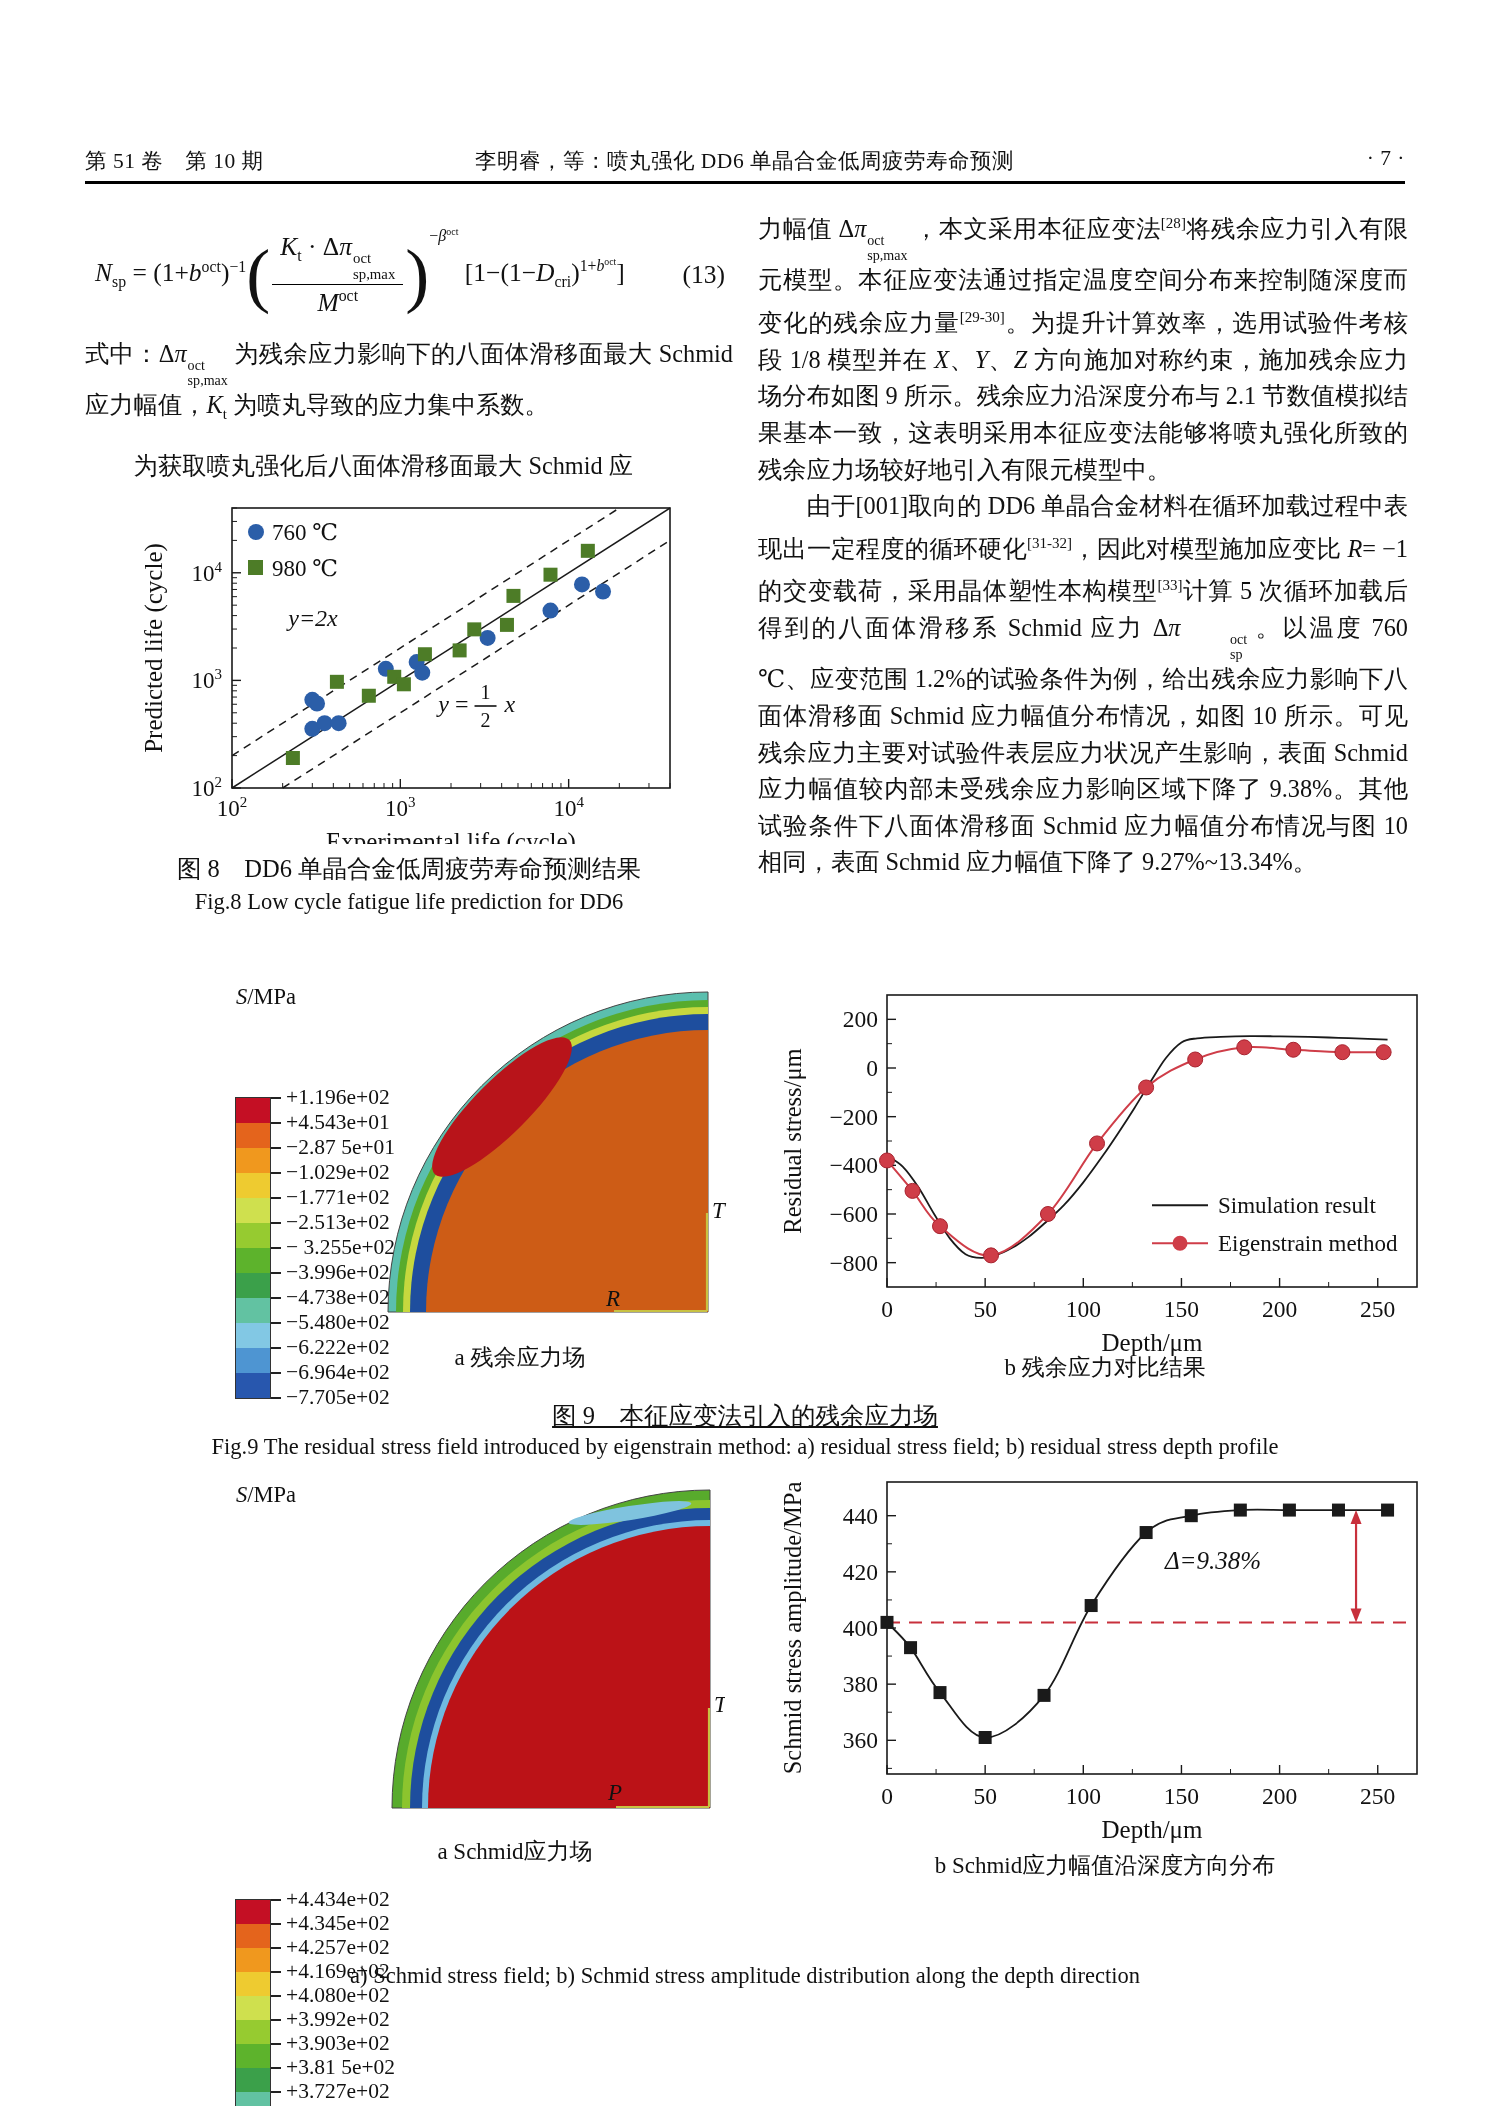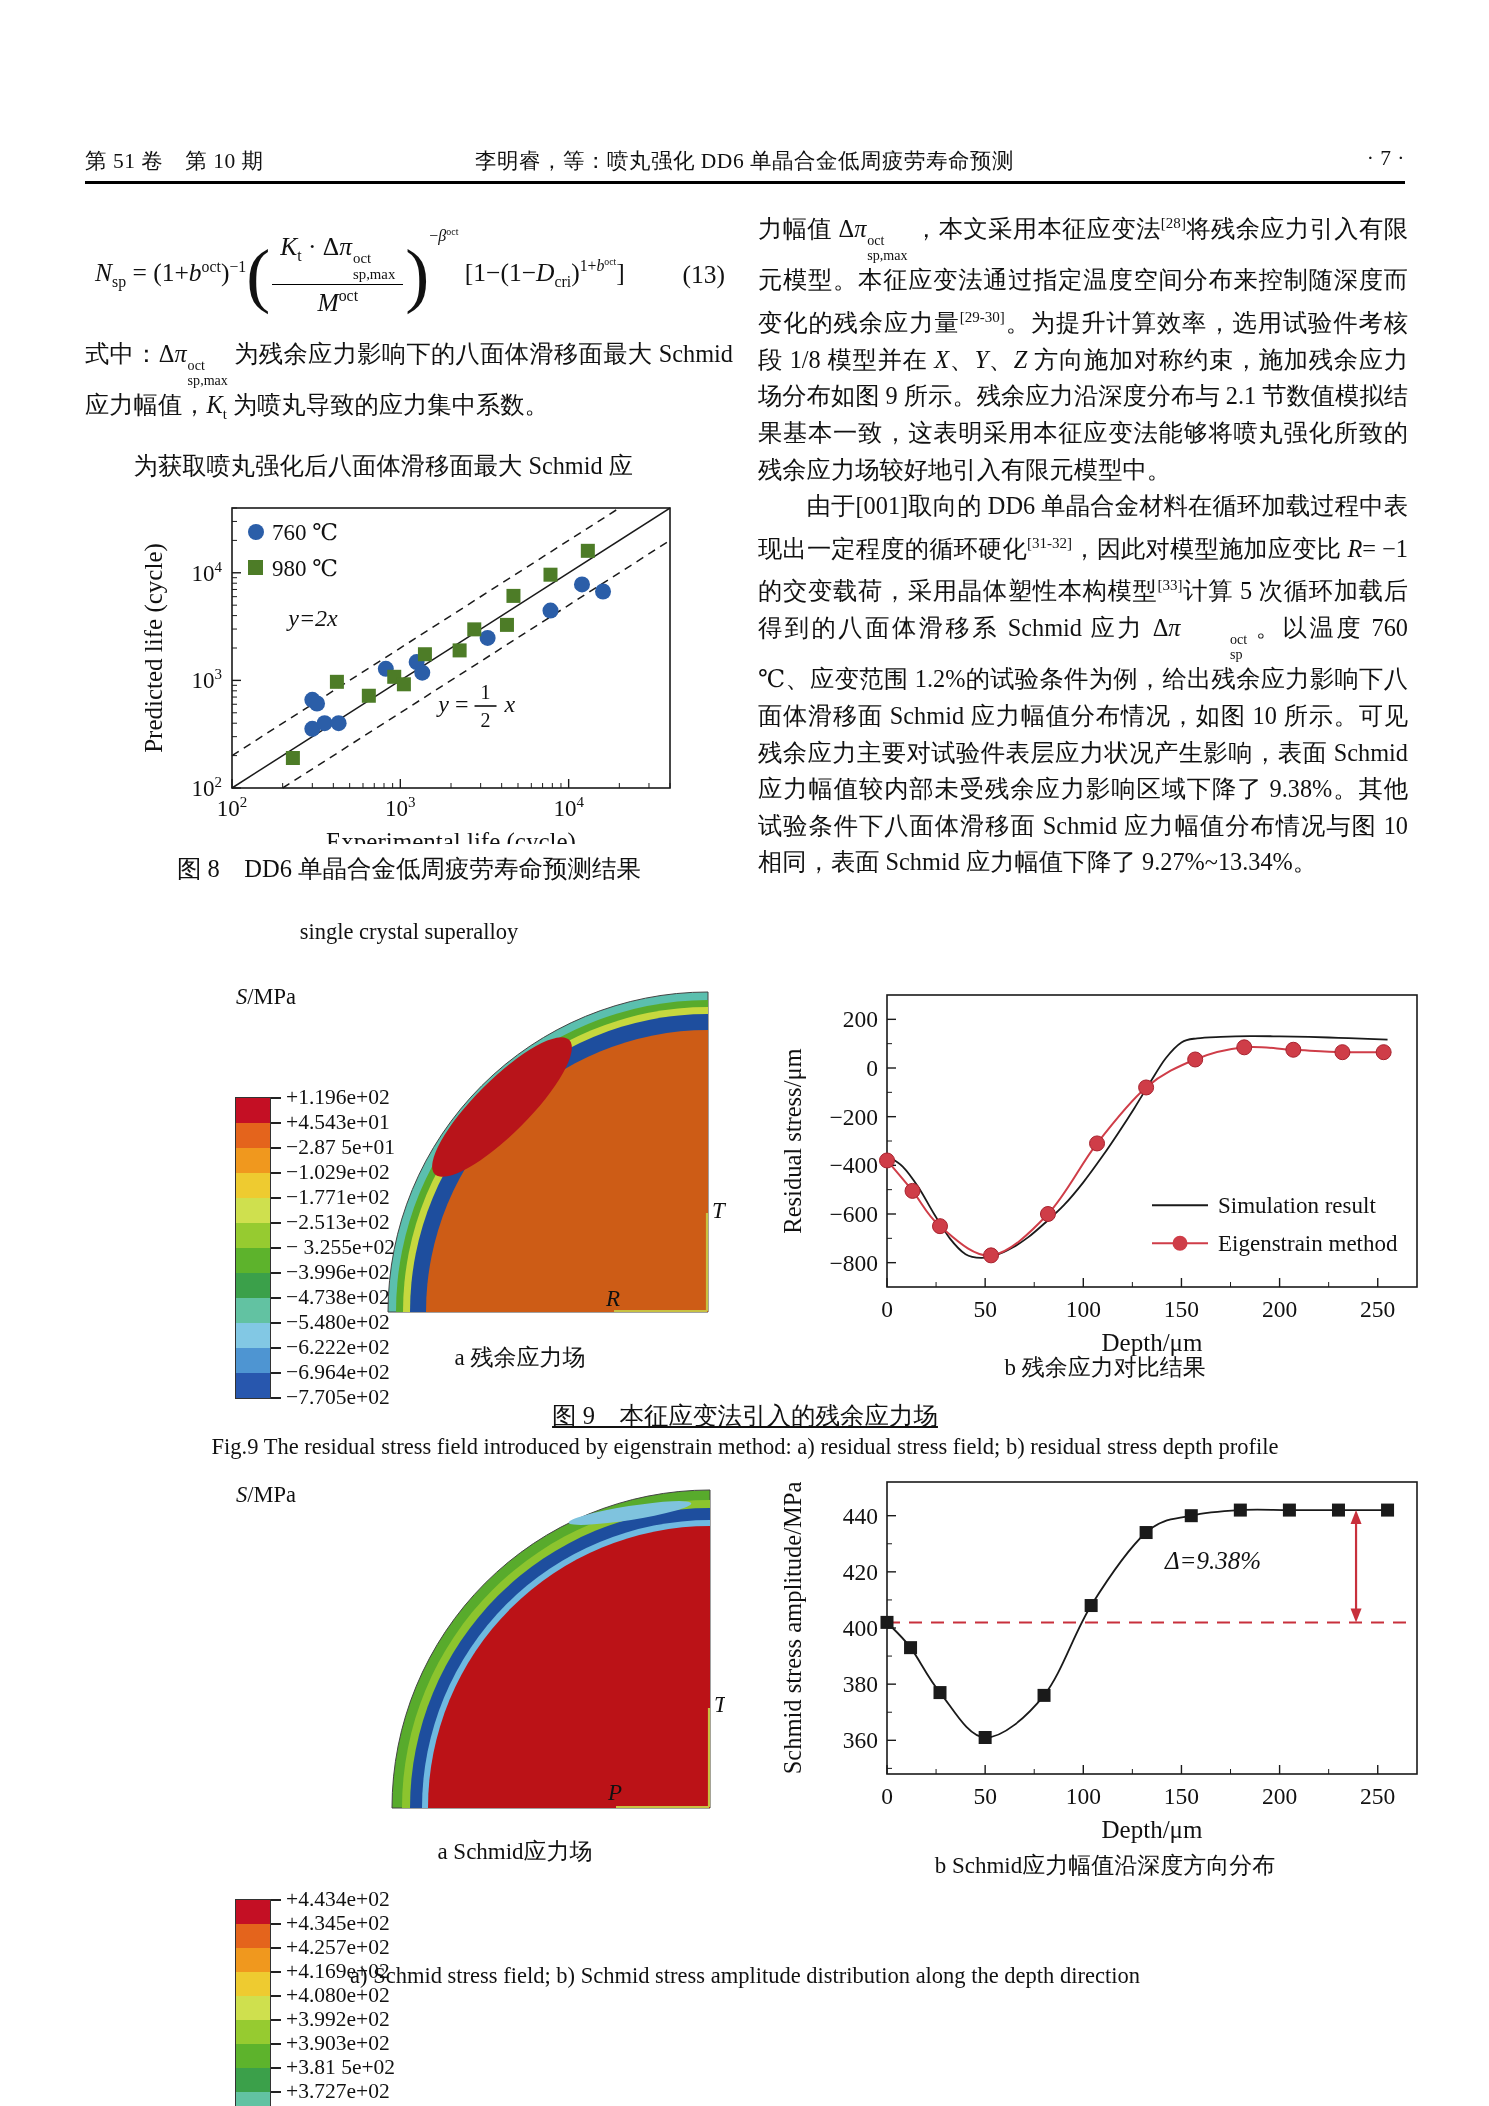--- a/index.html
+++ b/index.html
@@ -144,21 +144,21 @@
         <text x="173.03" y="133.6" font-size="24" text-anchor="middle" fill="#111" font-style="italic">y=2x</text>
         <text x="328.52" y="220" font-size="24" text-anchor="end"><tspan font-style="italic">y</tspan> = </text>
         <text x="345.52" y="207" font-size="20" text-anchor="middle" fill="#111">1</text>
         <line x1="334.52" y1="214" x2="356.52" y2="214" stroke="#111" stroke-width="1.6"></line>
         <text x="345.52" y="235" font-size="20" text-anchor="middle" fill="#111">2</text>
         <text x="364.52" y="220" font-size="24" text-anchor="start" fill="#111" font-style="italic">x</text>
         <text x="311" y="358" font-size="25" text-anchor="middle" fill="#111">Experimental life (cycle)</text>
         <text x="0" y="0" font-size="25" text-anchor="middle" fill="#111" transform="translate(22 156) rotate(-90)">Predicted life (cycle)</text>
       </svg></div>
   <div class="abs ctr cap-zh" style="left:85px;top:852px;width:648px;">图 8　DD6 单晶合金低周疲劳寿命预测结果</div>
-  <div class="abs ctr cap-en" style="left:85px;top:919px;width:648px;">single crystal superalloy</div>
+  <div class="abs ctr cap-en" style="left:85px;top:889px;width:648px;">Fig.8 Low cycle fatigue life prediction for DD6</div>
 
   <div class="abs" style="left:758px;top:205px;width:650px;">
     <p class="body"><span>力幅值 Δ</span><i>π</i><span class="stack">
           <span>oct</span>
           <span>sp,max</span>
         </span><span> ，本文采用本征应变法</span><sup>[28]</sup><span>将残余应力引入有限元模型。本征应变法通过指定温度空间分布来控制随深度而变化的残余应力量</span><sup>[29-30]</sup><span>。为提升计算效率，选用试验件考核段 1/8 模型并在 </span><i>X</i><span>、</span><i>Y</i><span>、</span><i>Z</i><span> 方向施加对称约束，施加残余应力场分布如图 9 所示。残余应力沿深度分布与 2.1 节数值模拟结果基本一致，这表明采用本征应变法能够将喷丸强化所致的残余应力场较好地引入有限元模型中。</span></p>
     <p class="body ind"><span>由于[001]取向的 DD6 单晶合金材料在循环加载过程中表现出一定程度的循环硬化</span><sup>[31-32]</sup><span>，因此对模型施加应变比 </span><i>R</i><span>= −1 的交变载荷，采用晶体塑性本构模型</span><sup>[33]</sup><span>计算 5 次循环加载后得到的八面体滑移系 Schmid 应力 Δ</span><i>π</i><span class="stack">
           <span>oct</span>
           <span>sp</span>
         </span><span> 。以温度 760 ℃、应变范围 1.2%的试验条件为例，给出残余应力影响下八面体滑移面 Schmid 应力幅值分布情况，如图 10 所示。可见残余应力主要对试验件表层应力状况产生影响，表面 Schmid 应力幅值较内部未受残余应力影响区域下降了 9.38%。其他试验条件下八面体滑移面 Schmid 应力幅值分布情况与图 10 相同，表面 Schmid 应力幅值下降了 9.27%~13.34%。</span></p>

